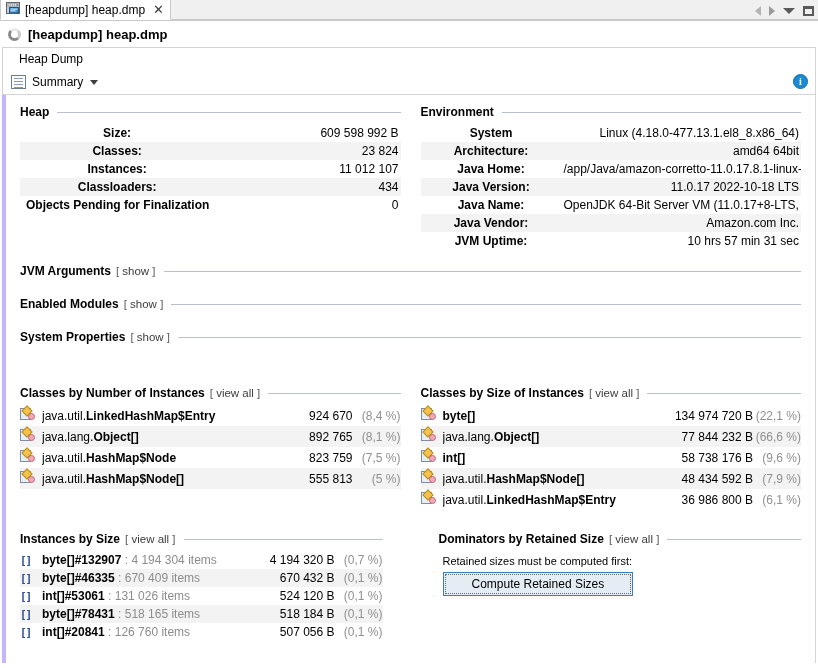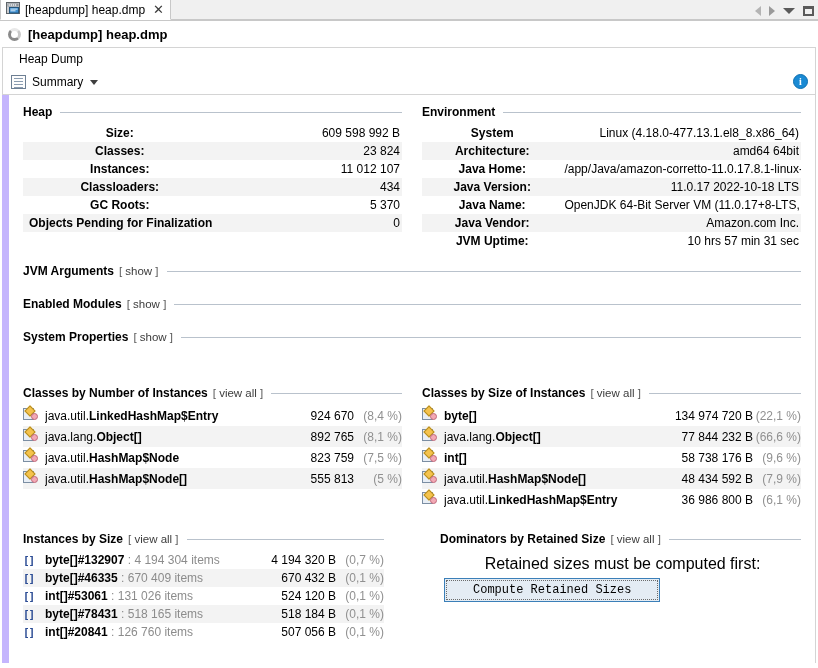--- a/index.html
+++ b/index.html
@@ -158,21 +158,21 @@
   }
   .toolbar-sep {
     margin: 0 2px;
     height: 1px;
     background: #d4d4d4;
   }
 
   
   .body {
     margin: 0 2px;
-    border-left: 7px solid #c4b5fd;
+    border-left: 4px solid #c4b5fd;
     border-right: 1px solid #d4d4d4;
     background: #ffffff;
     height: 568px;
     padding: 10px 0 0 0;
     overflow: hidden;
   }
   .cols {
     display: flex;
   }
   .col {
@@ -285,29 +285,28 @@
     width: 16px;
     color: #2b4c94;
     font-weight: bold;
     font-size: 11px;
     font-family: "DejaVu Sans Mono", monospace;
     letter-spacing: -1px;
   }
 
   
   .dom-note {
-    font-size: 16px;
+    font-size: 11px;
     padding: 4px 0 5px 4px;
-    text-align: center;
   }
   .btn-compute {
     margin-left: 4px;
     padding: 4px 28px;
     font-size: 12px;
-    font-family: Liberation Mono, monospace;
+    font-family: Liberation Sans, sans-serif;
     background: #e4ecf4;
     border: 1px solid #3b7fb8;
     outline: 1px dotted #6b6b6b;
     outline-offset: -3px;
     color: #000;
     cursor: pointer;
   }
 </style>
 </head>
 <body>
@@ -377,24 +376,20 @@
             </tr>
             <tr>
               <td class="k">Instances:</td>
               <td class="v">11 012 107</td>
             </tr>
             <tr>
               <td class="k">Classloaders:</td>
               <td class="v">434</td>
             </tr>
             <tr>
-              <td class="k">GC Roots:</td>
-              <td class="v">5 370</td>
-            </tr>
-            <tr>
               <td class="k">Objects Pending for Finalization:</td>
               <td class="v">0</td>
             </tr>
           </tbody>
         </table>
       </div>
     </div>
 
     <div class="col right">
       <div class="section">

